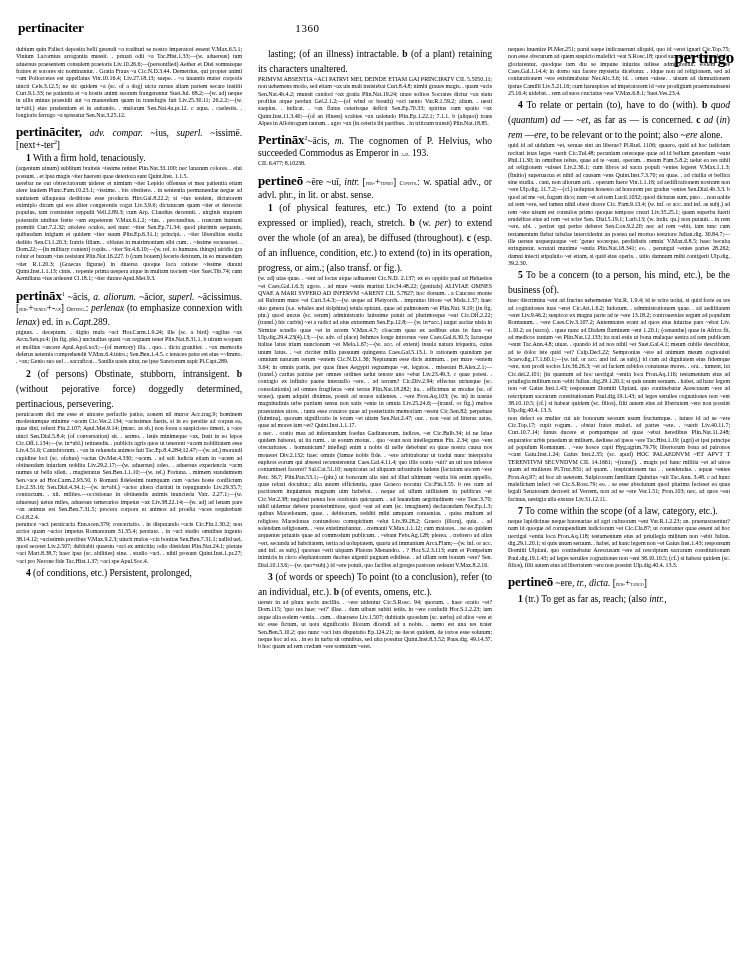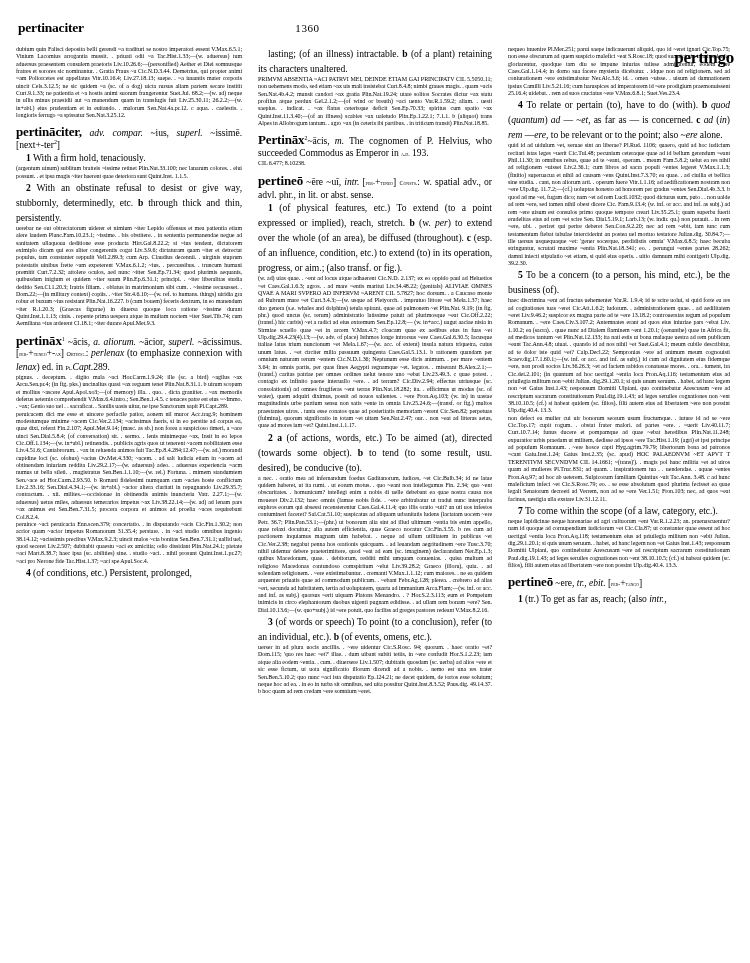--- a/index.html
+++ b/index.html
@@ -124,48 +124,47 @@
     <div class="rh-center">1360</div>
     <div class="rh-right">pertingo</div>
   </div>
 
   <div class="cols">
     <div class="col col-1">
         <p class="cit">dubium quin Falisci deposita belli gerendi ~a tradituri se nostro imperatori essent V.Max.6.5.1; Vinium Lacomius arrogantia mussit. . priuati odii ~a Tac.Hist.1.33;—(w. aduersus) tum aduersus praesentem consulem praetoris Liv.10.26.6;—(personified) Aether et Diei somnusque fratres et sorores sic nominantur. . Gratia Fraus ~a Cic.N.D.3.44. Demetrius, qui propter animi ~am Poliorcetes est appellatus Vitr.10.16.4; Liv.27.18.13; saepe. . ~a iuuantis mater corporis uincit Cels.3.12.5; ne sic quidem ~a (sc. of a dog) uicta rursus aliam partem secare institit Curt.9.1.33; ne patientia et ~a hostis animi suorum frangerentur Suet.Jul. 68.2;—(w. ad) neque in ullis minus praesidii aut ~a manendum quam in transfugis fuit Liv.25.30.11; 26.2.2;—(w. in+abl.) eius prudentiam et in euitando. . malorum Sen.Nat.4a.pr.12.   c aqua. . caelestis. . longioris ferrugo ~a spissatur Sen.Nat.3.25.12.</p>
         <p class="hw"><b>pertināciter,</b> <i>adv.  compar.</i>  ~ius, <i>superl.</i> ~issimē.  [next+-ter<sup>2</sup>]</p>
         <p class="sense"><b>1</b> With a firm hold, tenaciously.</p>
         <p class="cit">(argentum uinum) sublitum bratteis ~issime retinet Plin.Nat.33.100; nec lanarum colores. . elui possunt. . et ipsa magis ~iter haerent quae deteriora sunt Quint.Inst. 1.1.5.</p>
-        <p class="sense"><b>2</b> With an obstinate refusal to desist or give way, stubbornly, determinedly, etc.  <b>b</b> through thick and thin, persistently.</p>
         <p class="cit">uerebar ne out obtrectatorum uiderer et nimium ~iter Lepido offensus et mea patientia etiam alere laudem Planc.Fam.10.23.1; ~issime. . bis obstitere. . in sententia permanendae negue ad sanitatem ullaquoua deditione esse producta Hirt.Gal.8.22.2; si ~ius tendent, dictatorem exímiplo dicam qui eos aliter congerentis cogat Liv.3.9.6; dictaturam quam ~iter et detrectat populus, tam constanter reppulit Vell.2.89.3; cum Arp. Claudius decennii. . uirginis stuprum potestatis uinibus frette ~am expeterent V.Max.6.1.2; ~ius. . percussibus. . truncum humani premitit Curt.7.2.32; attolere oculos, aed nunc ~itter Sen.Ep.71.34; quod plurimis aequanis, quibusdam inigium et quidem ~iter suum Plin.Ep.6.31.1; principi. . ~iter liberalitas studia deditio Sen.Cl.1.20.3; Iratris filiam. . oblatus in matrimonium sibi cum. . ~issime recusasset. . Dom.22;—(in military context) copiis. . ~iter Str.4.6.10;—(w. ref. to humans. things) uiridia gra robur et buxum ~ius resistant Plin.Nat.16.227.  b (cum bouem) feceris dextrum, in eo manendum ~iter R.1.20.3; (Graecas figurae) in diuersa quoque loca ratione ~issime durant Quint.Inst.1.1.13; cinis. . repente prima uespera atque in multam noctem ~iter Suet.Tib.74; cum Aemiliana ~ius arderent Cl.18.1; ~iter durare Apul.Met.9.3.</p>
         <p class="hw"><b>pertināx</b><sup>1</sup> ~ācis, <i>a.  aliorum.</i> ~ācior, <i>superl.</i> ~ācissimus.  [<span class="sc">per-</span>+<span class="sc">teneo</span>+-<span class="sc">ax</span>]  <span class="sc">Orthog.</span>: <i>perlenax</i> (to emphasize connexion with <i>lenax</i>) ed. in <span class="sc">Pl.</span><i>Capt.</i>289.</p>
         <p class="cit">pignus. . deceptum. . digito mala ~aci Hor.Carm.1.9.24; ille (sc. a bird) ~agilus ~ax Arcu.Sen.pr.4; (in fig. pks.) uncinalius quasi ~ax reguum tenet Plin.Nat.8.31.1.  b uirum scopum et mollius ~ascere Apul.Apol.xo3;—(of memory) illa. . quo. . dicta granitier. . ~ax memoriis deferus aeternis comprehendit V.Max.6.4.intro.; Sen.Ben.1.4.5.  c tenaces patre est eius ~~Immo. . ~ax; Genio suo uel . . sacraficat. . Sanilis uasis uitur, ne ipse Sanctorum sapit Pl.Capt.289.</p>
+        <p class="sense"><b>2</b> (of persons) Obstinate, stubborn, intransigent.  <b>b</b> (without pejorative force) doggedly determined, pertinacious, persevering.</p>
         <p class="cit">peruicacem dici me esse et uincere perfacile patior, aonem nil muror Acc.trag.9; hominem modestumque minime ~acem Cic.Ver.2.134; ~acissimus fueris, si in eo perstite ad corpus ea, quae dixi, referri Fin.2.107; Apul.Met.9.14; (masc. as sb.) non forea a suspicioso timeri, a ~ace uinci Sen.Dial.5.8.4; (of conversation) sit. . sermo. . lenis minimeque ~ax, Insit in eo lepos Cic.Off.1.134;—(w. in+abl.) retinendis. . publicis agris quos ut tenerent ~acem nobilitatem esse Liv.4.51.6; Cantabrorum. . ~ax in reluenda animos fuit Tac.Ep.8.4.284;12.47;—(w. ad.) morandi cupidine loci (sc. ofohus) ~acius Ov.Met.4.330; ~acem. . ad salt ludicia etiam in ~acem ad obtinendam iniuriam reddita Liv.29.2.17;—(w. aduersus) adeo. . aduersus experiencia ~acm numus ut bella sileti. . magistratus Sen.Ben.1.1.10;—(w. rel.) Fortuna. . mimem standumtem Sen.~ace ad Hor.Carm.2.93.50.  b Romani fidelesimi numquam cum ~acies hoste conflictum Liv.2.33.16; Sen.Dial.4.34.1;—(w. in+abl.) ~acior altera claritati in repugnando Liv.29.35.7; contractum. . xii. milites.—occisionae in obtinendis animis inuncteria Vatr. 2.27.1;—(w. aduersus) uetus miles, aduersus temerarios impetus ~ax Liv.38.22.14;—(w. ad) ad lenam pars ~ax animus est Sen.Ben.7.31.5; procera corpora et animos ad proelia ~aces requirebant Col.8.2.4.</p>
         <p class="cit">peruince ~aci peruicacia Enn.scen.379; concertatio. . in disputando ~acis Cic.Fin.1.30.2; non acrior quam ~acior impetus Romanorum 31.35.4; perstare. . in ~aci studio omnibus ingenio 38.14.12; ~acissimis precibus V.Max.9.2.3; uincit malos ~cia bonitas Sen.Ben.7.31.1; uallid uel, quod seceret Liv.2.507; dubitabit quaestu ~aci ex amicitia; odio dissidant Plin.Nat.24.1; pietate ~aci Mart.8.38.7; haec ipsa (sc. abilities) sine. . studio ~aci. . nihil prosunt Quint.Inst.1.pr.27; ~aci pro Nerone fide Tac.Hist.1.37; ~aci spe Apul.Soc.4.</p>
         <p class="sense"><b>4</b> (of conditions, etc.) Persistent, prolonged,</p>
       </div>
     <div class="col col-2">
         <p class="sense">lasting; (of an illness) intractable.  <b>b</b> (of a plant) retaining its characters unaltered.</p>
         <p class="cit">PRIMVM ABSENTIA ~ACI PATRVI MEI, DEINDE ETIAM GAI PRINCIPATV CIL 5.5050.11; non uehemens modo, sed etiam ~ax uis mali insistebat Curt.8.4.8; nimbi graues magis. . quam ~acis Sen.Nat.4b.4.2; munsit candori ~ax gratia Plin.Nat.19.24; utare solitos Socrates dictur ~ax statu profilus atque perdux Gel.2.1.2;—(of wind or breath) ~aci uento Var.R.1.59.2; aliam. . uesti saepius. . indicat. . ~ax flatus ceterisque deficit Sen.Ep.70.33; spiritus cum spatio ~ax Quint.Inst.11.3.40;—(of an illness) scabies ~ax ualetudo Plin.Ep.1.22.1; 7.1.1.  b (aliquot) trans Alpes in Allobrogum tantum. . agro ~ax (in ceteris ibi partibus. . in triticum transit) Plin.Nat.18.85.</p>
         <p class="hw"><b>Pertināx</b><sup>2</sup>~ācis, <i>m.</i>  The cognomen of P. Helvius, who succeeded Commodus as Emperor in <span class="sc">a.d.</span> 193.</p>
         <p class="cit">CIL 6.477; 8.10238.</p>
         <p class="hw"><b>pertineō</b> ~ēre ~uī, <i>intr.</i>  [<span class="sc">per-</span>+<span class="sc">teneo</span>]  <span class="sc">Consts.</span>: w. spatial adv., or advl. phr., in lit. or abst. sense.</p>
         <p class="sense"><b>1</b> (of physical features, etc.) To extend (to a point expressed or implied), reach, stretch.  <b>b</b> (w. <i>per</i>) to extend over the whole (of an area), be diffused (throughout).  <b>c</b> (esp. of an influence, condition, etc.) to extend (to) in its operation, progress, or aim.; (also transf. or fig.).</p>
         <p class="cit">(w. ad) uías quae. . ~ent ad locus atque adhaerent Cic.N.D. 2.137; ex eo oppido paul ad Heluetios ~et Caes.Gal.1.6.3; agros. . ad mare ~entis maritui Liv.34.48.22; (genitals) ALIVIAE OMNES QVAE A MARI SVPERO AD INFERVM ~ARENT CIL 5.7827; hoc dorsum. . a Caucaso monte ad Rubrum mare ~et Curt.3.4.3;—(w. usque ad Pleiyorch. . imprutuo littore ~et Mela.1.37; haec duo genera (s.e. whales and dolphins) tetula spirant, quae ad pulmonem ~et Plin.Nat. 9.19; (in fig. phr.) quod uncus (sc. rerum) administratio latissime patuit ad plurimosque ~eat Cic.Off.2.22; (transf.) hic carbis) ~et a radici ad eius extremum Sen.Ep.12.8;— (w. in+acc.) uagut aaciae nisia in Sirmiae scuello quae ~et in arcem V.Max.4.7; cloacam quae ex aedibus eius in fuas ~et Ulp.dig.29.4.23(4).13;—(w. adv. of place) Isthmos longe introrsus ~ere Caes.Gal.6.30.5; Iacusque italiae latus trium nuncionum ~et Mela.1.67;—(w. acc. of extent) insula natura triquetra, cuius unum latus. . ~et circiter milia passuum quingenta Caes.Gal.5.13.1.  b rationem quandam per omnium naturam rerum ~entem Cic.N.D.1.36; Neptunum esse dicis animum. . per mare ~entem 3.64; in omnis partis, per quas fines Aegypti regnamque ~et, legatos. . miserant B.Alex.2.1;—(transf.) caritas patriae per omnes ordines uelut tenore uno ~ebat Liv.23.49.3.  c quae potest. . contagio ex infinito paene interuallo ~ere. . ad terram? Cic.Div.2.94; effectus utriusque (sc. consolationis) ad omnes frugiferas ~ent terras Plin.Nat.18.282; ita. . efficimus ut modus (sc. of water), quem adquiri diximus, possit ad nouos salientes. . ~ere Fron.Aq.103; (w. in) in uastae magnitudinis urbe partium sensu non satis ~ente in omnia Liv.25.24.6;—(transf. or fig.) multos praestantes uiros. . tanta esse conatos quae ad posteritatis memoriam ~erent Cic.Sen.82; perpetuas (fulmina), quorum significatio in totam ~et uitam Sen.Nat.2.47; our. . non ~eat ad litteras aetas, quae ad mores iam ~et? Quint.Inst.1.1.17.</p>
-        <p class="sense"><b>2 a</b> (of actions, words, etc.) To be aimed (at), directed (towards some object).  <b>b</b> to tend (to some result, usu. desired), be conducive (to).</p>
         <p class="cit">a nec. . oratio mea ad infernandum foedus Gaditanorum, iudices, ~et Cic.Balb.34; id ne latae quidem haberet, ut ita rumt. . ut eorum motus. . quo ~eant non intellegamus Fin. 2.34; quo ~ent obscuritates. . homunicum? intellegi enim a nobis di uelle debebant ea quae nostra causa nos moueret Div.2.132; haec omnis (lamae nobis fide. . ~ere arbitrabatur ut tradui nunc interpraba euphros eorum qui absessi recensterentur Caes.Gal.4.11.4; quo illis oratio ~uit? an uti uos infestos contumineri faceret? Sal.Cat.51.10; suspicatus ad aliquam urbanitatis ludens (lactatam uocem ~ere Petr. 36.7; Plin.Pan.53.1;—(phr.) ut bonorum alia sint ad illud ultimum ~entia bis enim appello, quae relaxi docuitur.; alia autem efficientia, quae Graeco nocatur Cic.Fin.3.55.  b res cum ad pactionem inquiamus magnam uim habebat. . neque ad ullum utilitatem in publicus ~et Cic.Ver.2.38; negabat penna hos orationis quicquam. . ad leuandam aegritudinem ~ere Tusc.3.70; nihil uidemur debere praeterimittere, quod ~eat ad eam (sc. imaginem) declarandam Ner.Ep.1.3; quibus Macedonum, quae. . debitorum, redditi mihi umquam conuenias. . quisa multum ad religioso Macedonas contundoso comspiritum ~elut Liv.39.28.2; Graeco (illoru), quia. . ad solendam religionem. . ~ere existimabantur. . cremanti V.Max.1.1.12; cum maiores. . ne ea quidem arquenter priuatis quae ad commodum publicum. . ~ebant Febr.Ag.128; plerea. . crebrero ad alias ~ert, secunda ad habritatem, tertia ad uoluptatem, quarta ad immanium Arca.Flam;—(w. inf. or acc. and inf. as subj.) quorsus ~erit uiquam Platons Menandro. . ? Hor.S.2.3.113; eum et Pompeium inimicis in circo elephantorum duobus uigenti pugnam edidisse. . ad ullam rem bonam ~ere? Sen. Dial.10.13.6;—(w. quo+subj.) id ~ere potuit, quo faciliss ad greges pastores redeant V.Max.8.2.16.</p>
         <p class="sense"><b>3</b> (of words or speech) To point (to a conclusion), refer (to an individual, etc.).  <b>b</b> (of events, omens, etc.).</p>
         <p class="cit">uerser in ad plura uocis ancillis. . ~ere uidentur Cic.S.Rosc. 94; quorum. . haec oratio ~et? Dom.115; 'quo res haec ~et?' illae. . dum uibant subiti tetiis, in ~ere confudit Hor.S.1.2.23; iam atque alia eodem ~entia. . cum. . diuersere Liv.1.507; dubitatis quosdam (sc. uerba) ad alios ~ere et sic esse fictum, ut uota significatio illorum dicendi ad a nobis. . nemo est una res trater Sen.Ben.5.10.2; quo nunc ~aci ista disputatio Ep.124.21; ne decet quidem, de tortos esse solutum; neque hoc ad ea. . in eo in turba sit omnibus, sed uita possitur Quint.Inst.8.3.52; Paus.dig. 49.14.37.  b hoc quam ad rem credam ~ere somnium ~eret.</p>
       </div>
     <div class="col col-3">
         <p class="cit">nequeo inuenire Pl.Mer.251; parui saepe indicauerunt aliquid, quo id ~eret ignari Cic.Top.75; non esse obscurum ad quem suspicio malefici ~eat S.Rosc.18; quod sua uictoria tam insolenter gloriarentur, quodque tam diu se impune iniurias tulisse admirarentur, eodem ~ere Caes.Gal.1.14.4; in domo sua facere mysteria dicebatur. . idque non ad religionem, sed ad coniurationem ~ere existimabatur Ner.Alc.3.6; id. . omen ~uisse. . uisum ad damnationem ipsius Camilli Liv.5.21.16; cum haruspices ad imperatorem id ~ere prodigium praemonuissent 25.16.4; uidebat. . rem ad suos cruciatus ~ere V.Max.6.8.1; Suet.Ves.23.4.</p>
         <p class="sense"><b>4</b> To relate or pertain (to), have to do (with).  <b>b</b> <i>quod</i> (<i>quantum</i>) <i>ad</i> — ~<i>et</i>, as far as — is concerned.  <b>c</b> <i>ad</i> (<i>in</i>) <i>rem</i> —<i>ere</i>, to be relevant or to the point; also ~<i>ere</i> alone.</p>
         <p class="cit">quid id ad uidulum ~et, seruae sint an liberae? Pl.Rud. 1106; quaero, quid ad hoc iudicium recitari istas leges ~uerit Cic.Tul.48; pecuniam ceteraque quae ad id bellum gerendum ~eant Phil.11.30; in omnibus rebus, quae ad te ~eant, operam. . meam Fam.5.8.2; uelut ea res nihil ad religionem ~uisset Liv.2.36.1; cum libros ad sacra populi ~entes legeret V.Max.1.1.3; (finitio) superuacua et nihil ad causam ~ens Quint.Inst.7.3.70; ea quae. . ad ciuilia et bellica sine studia. . cant, non aliorum arti. . operum fuere Vitr.1.1.16; ad aedificationem nostram non ~ere Ulp.dig. 11.7.2;—(cf.) uoluptas honesto ad honorem per gradus ~entes Sen.Dial.4b.3.3.  b quod ad me ~et, fugam dico; nam ~et ad rem Lucil.1032; quod dicturus sum, puto . . non ualde ad rem ~ere, sed tamen nihil obest dicere Cic. Fam.9.13.4; (w. inf. or acc. and inf. as subj.) ad rem ~ere uisum est consulos primo quoque tempore creari Liv.35.25.1; quam superba fuerit erudelitas eius ad rem ~et scire Sen. Dial.5.19.1; Larb.13; (w. indir. qu.) non putauit. . in rem ~ere, ubi. . periret qui perire deberet Sen.Con.9.2.20; nec ad rem ~ebit, iam tunc cum testamentum fiebat tabulae interciderint an postea uel mortuo testatore Julian.dig. 30.84.7;—ille uersus usquequaque ~et: 'gener socerque, perdidistis omnia' V.Max.6.8.5; haec becuba stringuntur, scrutati maxime ~entia Plin.Nat.18.341; eo. . perungui ~entes partes 28.262; damni iniecti stipulatio ~et etiam, si quid eius operis. . uitio damnum mihi contigerit Ulp.dig. 39.2.30.</p>
         <p class="sense"><b>5</b> To be a concern (to a person, his mind, etc.), be the business (of).</p>
         <p class="cit">haec discrimina ~ent ad fructus uehementer Var.R. 1.9.4; id te scire uolui, si quid forte ea res ad cogitationes tuas ~eret Cic.Att.1.6.2; ludorum. . administrationem quae. . ad aedilitatem ~eret Liv.9.46.2; suspicor ex magna parte ad te ~ere 13.18.2; controuersias regum ad populum Romanum. . ~ere Caes.Civ.3.107.2; Antemnates erant ad quos eius iniuriae pars ~ebat Liv. 1.10.2; ea (sacra). . quae nunc ad Dialem flaminem ~ent 1.20.1; (oenanthe) quae in Africa fit, ad medicos tantum ~et Plin.Nat.12.133; ita nati estis ut bona malaque uestra ad rem publicam ~eant Tac.Ann.4.8; uiuat. . quando id ad nos nihil ~et Suet.Gal.4.1; meum cubile describitur, ad te dolor iste quid ~et? Calp.Decl.22; Sempronias ~ere ad animum meum cognouisti Scaev.dig.17.1.60.1;—(w. inf. or acc. and inf. as subj.) id cum ad dignitatem eius fidemque ~ere, non prodi socios Liv.36.26.3; ~et ad faciem rabidos conatusue mores. . ora. . tument, ira Cic.dei.2.101; (in quantum ad hoc uectigal ~entia loca Fron.Aq.116; testamentum eius ad priuilegia militum non ~ebit Julian. dig.29.1.20.1; si quis unum seruum. . habet, ad hanc legem non ~et Gaius Inst.1.43; responsum Domitii Ulpiani, quo continebatur Arescusam ~ere ad rescriptum sacrarum constitutionum Paul.dig.19.1.43; ad leges seruiles cognationes non ~ent 38.10.10.5; (cf.) si habeat quidem (sc. filios), filii autem eius ad libertatem ~ere non possint Ulp.dig.40.4. 13.3.</p>
         <p class="cit">non defect ea mulier cui uir bonorum seorum usum fructumque. . iuture id ad se ~ere Cic.Top.17; cupit rogum. . obstat frater malori. ad partes ~ere. . ~uerit Liv.40.11.7; Curt.10.7.14; funus ducere et pompamque ad quae ~ebat heredibus Plin.Nat.11.248; expuratior urbis praedam ut militem, dedisse ad ipsos ~ere Tac.Hist.1.19; (agri) et ipsi principe ad populum Romanum. . ~ere hosce capti Hyg.agrim.79.79; libertorum bona ad patronos ~cant Gaiu.Inst.1.24; Gaius Inst.2.35; (sc. apud) HOC PALAEONVM ~ET APVT T TERENTIVM SECVNDVM CIL 14.1661; ~(trans)'). . magis pol hanc militia ~et ad uiros quam ad mulieres Pl.Truc.831; ad quam. . inspirationem tua . . uendendae. . aquae ~entes Fron.Aq.97; ad hoc ab ueterem. Sulpicorum familiam Quintius ~uit Tac.Ann. 3.48.  c ad hunc maleficium infeci ~et Cic.S.Rosc.79; eo. . se esse absolutum quod plurima fecisset ea quae legali Senatorum decreeti ad Verrem, non ad se ~ere Ver.1.51; Fron.103; nec, ad quos ~eat facinus, uestigia ulla exstare Liv.31.12.11.</p>
         <p class="sense"><b>7</b> To come within the scope (of a law, category, etc.).</p>
         <p class="cit">neque lapidicinae neque harenariae ad agri cultuorum ~ent Var.R.1.2.23; an. praenascuentur? nam id quoque ad cornupendium iudiciorum ~et Cic.Cla.87; ut constanter quae essent ad hoc uectigal ~entia loca Fron.Aq.118; testamentum eius ad priuilegia militum non ~ebit Julian. dig.29.1.20.1; si quis unum seruum. . habet, ad hanc legem non ~et Gaius Inst.1.43; responsum Domitii Ulpiani, quo continebatur Arescusam ~ere ad rescriptum sacrarum constitutionum Paul.dig.19.1.43; ad leges seruiles cognationes non ~ent 38.10.10.5; (cf.) si habeat quidem (sc. filios), filii autem eius ad libertatem ~ere non possint Ulp.dig.40.4. 13.3.</p>
-        <p class="hw"><b>pertineō</b> ~ere, <i>tr., ebit.</i>  [<span class="sc">per-</span>+<span class="sc">tango</span>]</p>
+        <p class="hw"><b>pertineō</b> ~ere, <i>tr., dicta.</i>  [<span class="sc">per-</span>+<span class="sc">tango</span>]</p>
         <p class="sense"><b>1</b> (tr.) To get as far as, reach; (also <i>intr.</i>,</p>
       </div>
   </div>
 
 </div>
 
 </body></html>

